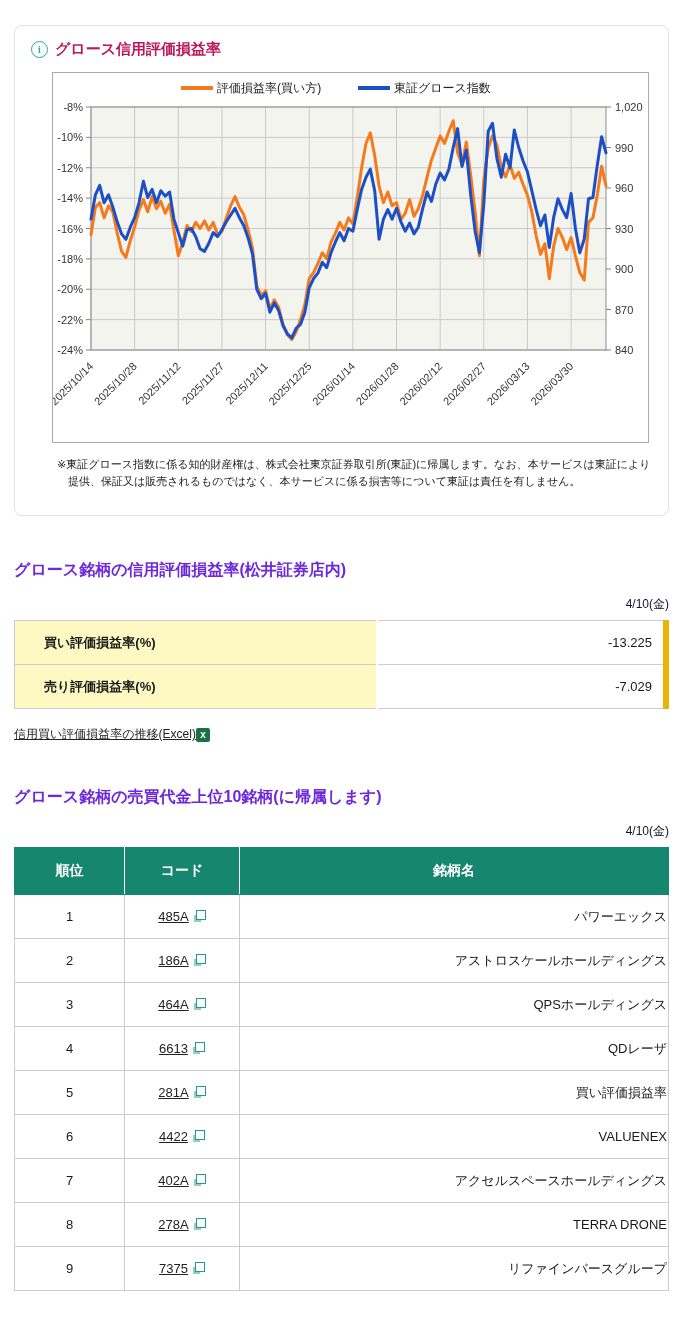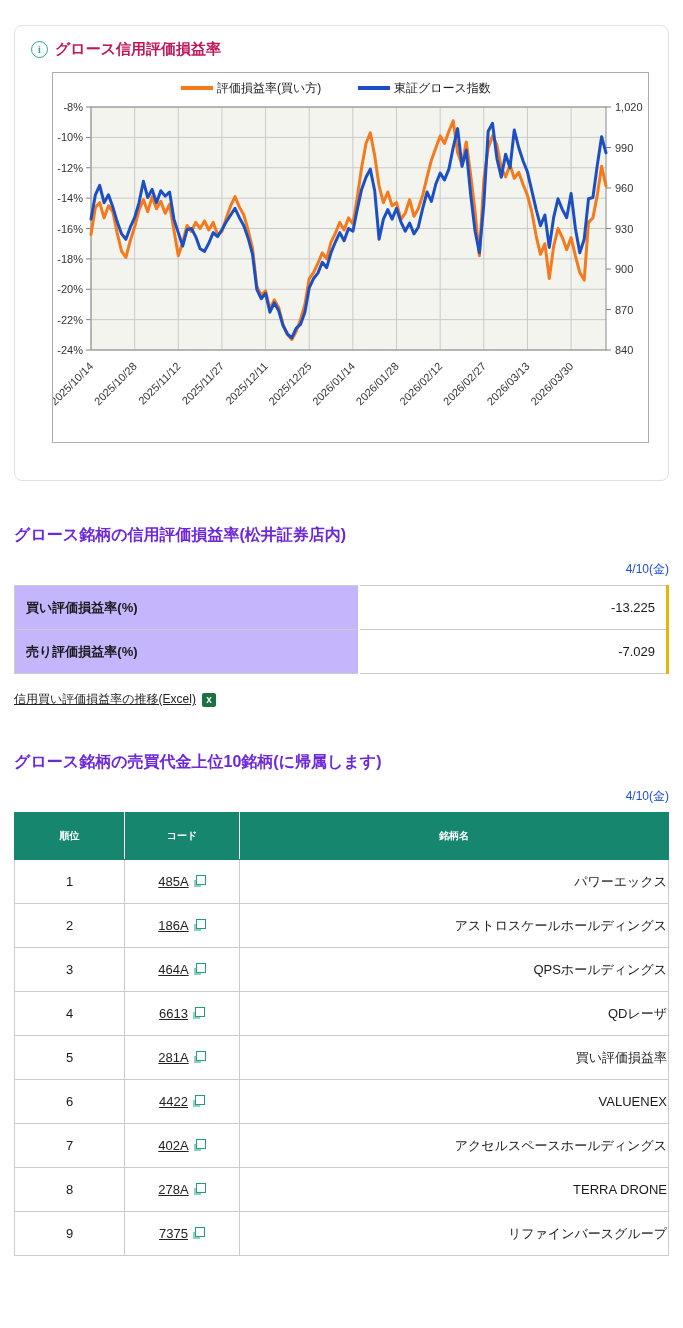--- a/index.html
+++ b/index.html
@@ -7,31 +7,31 @@
   .card{margin:25px 14px 0;border:1px solid #e2e2e2;border-radius:8px;padding:12px 16px 24px;background:#fff;}
   .card-title-row{display:flex;align-items:center;gap:7px;margin:2px 0 13px;}
   .info-icon{width:15px;height:15px;border:1px solid #2bab8f;border-radius:50%;color:#2bab8f;
     font-size:10px;line-height:15px;text-align:center;font-weight:bold;flex:0 0 auto;font-family:"Liberation Serif",serif;}
   .card-title{font-size:15px;font-weight:bold;color:#be185d;}
   .chart-box{margin-left:21px;width:595px;height:369px;border:1px solid #ababab;background:#fff;}
   .chart-box svg{display:block;}
   .notes{margin:13px 0 0 26px;font-size:11px;line-height:1.5;color:#222;}
   .note{margin:0 0 2px;padding-left:1em;text-indent:-1em;max-width:612px;}
   .section-title{font-size:16px;font-weight:bold;margin:44px 14px 0;color:#6d28d9;letter-spacing:0;}
-  .date-row{margin:15px 14px 7px;text-align:right;font-size:12px;color:#1d4ed8;}
+  .date-row{margin:15px 14px 7px;text-align:right;font-size:12px;color:#0f172a;}
   table.summary{width:655px;margin:0 14px;border-collapse:collapse;font-size:13px;color:#1a1a1a;}
   table.summary td{border-top:1px solid #ccc;border-bottom:1px solid #ccc;height:41px;}
-  td.s-label{background:#c4b5fd;font-weight:bold;width:331px;padding-left:11px;border-left:1px solid #ccc;border-right:2px solid #fff;}
-  td.s-value{text-align:right;padding-right:11px;border-right:3px solid #eab308;}
-  .excel-row{margin:17px 14px 0;font-size:12px;display:flex;align-items:center;gap:6px;}
+  td.s-label{background:#fef9c3;font-weight:bold;width:331px;padding-left:29px;border-left:1px solid #ccc;border-right:2px solid #fff;}
+  td.s-value{text-align:right;padding-right:11px;border-right:6px solid #eab308;}
+  .excel-row{margin:17px 14px 0;font-size:12px;display:flex;align-items:center;}
   .excel-link{color:#222;text-decoration:underline;cursor:pointer;}
   .excel-icon{width:14px;height:14px;background:#1d7044;color:#fff;font-size:10px;font-weight:bold;
     text-align:center;line-height:14px;border-radius:2px;cursor:pointer;}
   table.ranking{width:655px;margin:0 14px;border-collapse:collapse;font-size:13px;table-layout:fixed;}
-  table.ranking th{background:#17866e;color:#fff;font-size:10px;font-weight:bold;height:44px;
+  table.ranking th{background:#17866e;color:#fff;font-size:14px;font-weight:bold;height:44px;
     border:1px solid #17866e;}
   table.ranking th:not(:last-child){border-right:1px solid #fff;}
   table.ranking col.c-rank{width:110px;} table.ranking col.c-code{width:115px;}
   table.ranking td{border:1px solid #ccc;height:41px;background:#fff;}
   td.rank{text-align:center;}
   td.code{text-align:center;white-space:nowrap;border-radius:11px;}
   .code-link{color:#222;text-decoration:underline;cursor:pointer;}
   .copy-icon{display:inline-block;position:relative;width:12px;height:12px;margin-left:5px;vertical-align:-1px;cursor:pointer;}
   .copy-icon::before{content:"";position:absolute;left:0;bottom:0;width:7px;height:7px;background:#8fd0c0;}
   .copy-icon::after{content:"";position:absolute;right:0;top:0;width:8px;height:8px;background:#fff;border:1px solid #1f9c82;}
@@ -116,20 +116,21 @@
         <rect x="38" y="34" width="515" height="243" fill="none" stroke="#8a8a8a"></rect>
         <polyline points="38.0,161.6 42.4,134.2 46.7,129.7 51.1,144.9 55.5,132.7 59.8,138.8 64.2,160.1 68.6,178.3 72.9,184.4 77.3,167.7 81.6,154.0 86.0,137.3 90.4,126.6 94.7,138.8 99.1,123.6 103.5,135.8 107.8,128.2 112.2,140.3 116.6,131.2 120.9,157.0 125.3,182.8 129.7,169.2 134.0,152.5 138.4,158.5 142.7,149.4 147.1,155.5 151.5,147.9 155.8,157.0 160.2,149.4 164.6,161.6 168.9,158.5 173.3,144.9 177.7,132.7 182.0,123.6 186.4,134.2 190.8,141.8 195.1,157.0 199.5,175.2 203.8,213.2 208.2,222.3 212.6,217.8 216.9,236.0 221.3,226.9 225.7,234.5 230.0,251.2 234.4,261.8 238.8,266.4 243.1,258.8 247.5,246.6 251.9,231.4 256.2,205.6 260.6,199.5 264.9,190.4 269.3,179.8 273.7,185.9 278.0,169.2 282.4,160.1 286.8,149.4 291.1,157.0 295.5,144.9 299.9,150.9 304.2,125.1 308.6,94.8 313.0,70.5 317.3,59.8 321.7,82.6 326.1,113.0 330.4,129.7 334.8,119.0 339.1,132.7 343.5,129.7 347.9,146.4 352.2,140.3 356.6,126.6 361.0,143.3 365.3,135.8 369.7,122.1 374.1,103.9 378.4,87.2 382.8,75.0 387.2,62.9 391.5,70.5 395.9,58.3 400.2,47.7 404.6,79.6 409.0,91.7 413.3,68.9 417.7,102.3 422.1,138.8 426.4,182.8 430.8,106.9 435.2,75.0 439.5,62.9 443.9,72.0 448.3,94.8 452.6,103.9 457.0,91.7 461.3,105.4 465.7,99.3 470.1,111.5 474.4,122.1 478.8,138.8 483.2,163.1 487.5,181.3 491.9,170.7 496.3,205.6 500.6,173.7 505.0,155.5 509.4,164.6 513.7,176.8 518.1,164.6 522.4,182.8 526.8,199.5 531.2,207.1 535.5,149.4 539.9,144.9 544.3,122.1 548.6,93.2 553.0,113.0" fill="none" stroke="#f5791d" stroke-width="3" stroke-linejoin="round" stroke-linecap="round"></polyline>
         <polyline points="38.0,146.1 42.4,121.8 46.7,112.3 51.1,129.8 55.5,121.8 59.8,133.9 64.2,148.8 68.6,160.9 72.9,166.3 77.3,154.2 81.6,144.7 86.0,129.8 90.4,108.3 94.7,124.5 99.1,116.4 103.5,129.8 107.8,117.7 112.2,123.1 116.6,119.0 120.9,146.1 125.3,159.6 129.7,173.0 134.0,156.8 138.4,155.5 142.7,163.6 147.1,175.8 151.5,178.4 155.8,170.3 160.2,159.6 164.6,163.6 168.9,156.8 173.3,148.8 177.7,142.0 182.0,135.3 186.4,144.7 190.8,152.8 195.1,164.9 199.5,181.1 203.8,216.3 208.2,225.7 212.6,220.3 216.9,239.2 221.3,229.8 225.7,237.8 230.0,252.7 234.4,260.8 238.8,264.9 243.1,255.4 247.5,251.4 251.9,239.2 256.2,214.9 260.6,205.5 264.9,200.1 269.3,189.3 273.7,194.7 278.0,179.8 282.4,169.0 286.8,159.6 291.1,167.7 295.5,155.5 299.9,158.2 304.2,136.6 308.6,116.4 313.0,104.2 317.3,96.1 321.7,117.7 326.1,166.3 330.4,146.1 334.8,136.6 339.1,146.1 343.5,135.3 347.9,148.8 352.2,158.2 356.6,150.1 361.0,160.9 365.3,154.2 369.7,135.3 374.1,119.0 378.4,128.5 382.8,111.0 387.2,100.1 391.5,106.9 395.9,96.1 400.2,74.5 404.6,55.6 409.0,93.4 413.3,77.2 417.7,121.8 422.1,158.2 426.4,179.8 430.8,131.2 435.2,58.3 439.5,50.2 443.9,85.3 448.3,104.2 452.6,81.3 457.0,94.8 461.3,57.0 465.7,74.5 470.1,88.0 474.4,98.8 478.8,117.7 483.2,136.6 487.5,152.8 491.9,142.0 496.3,174.4 500.6,144.7 505.0,125.8 509.4,136.6 513.7,144.7 518.1,120.4 522.4,155.5 526.8,179.8 531.2,166.3 535.5,125.8 539.9,124.5 544.3,92.1 548.6,63.7 553.0,79.9" fill="none" stroke="#1c4fc4" stroke-width="3" stroke-linejoin="round" stroke-linecap="round"></polyline>
         <line x1="128" x2="160" y1="15" y2="15" stroke="#f5791d" stroke-width="4"></line>
         <text x="164" y="19" font-size="12" fill="#222">評価損益率(買い方)</text>
         <line x1="305" x2="337" y1="15" y2="15" stroke="#1c4fc4" stroke-width="4"></line>
         <text x="341" y="19" font-size="12" fill="#222">東証グロース指数</text>
       </svg>
   </div>
   <div class="notes">
+    <p class="note">※東証グロース指数に係る知的財産権は、株式会社東京証券取引所(東証)に帰属します。なお、本サービスは東証により提供、保証又は販売されるものではなく、本サービスに係る損害等について東証は責任を有しません。</p>
   </div>
 </div>
 
 <h2 class="section-title">グロース銘柄の信用評価損益率(松井証券店内)</h2>
 <div class="date-row">4/10(金)</div>
 
 <table class="summary">
   <tbody>
       <tr>
     <td class="s-label">買い評価損益率(%)</td>

